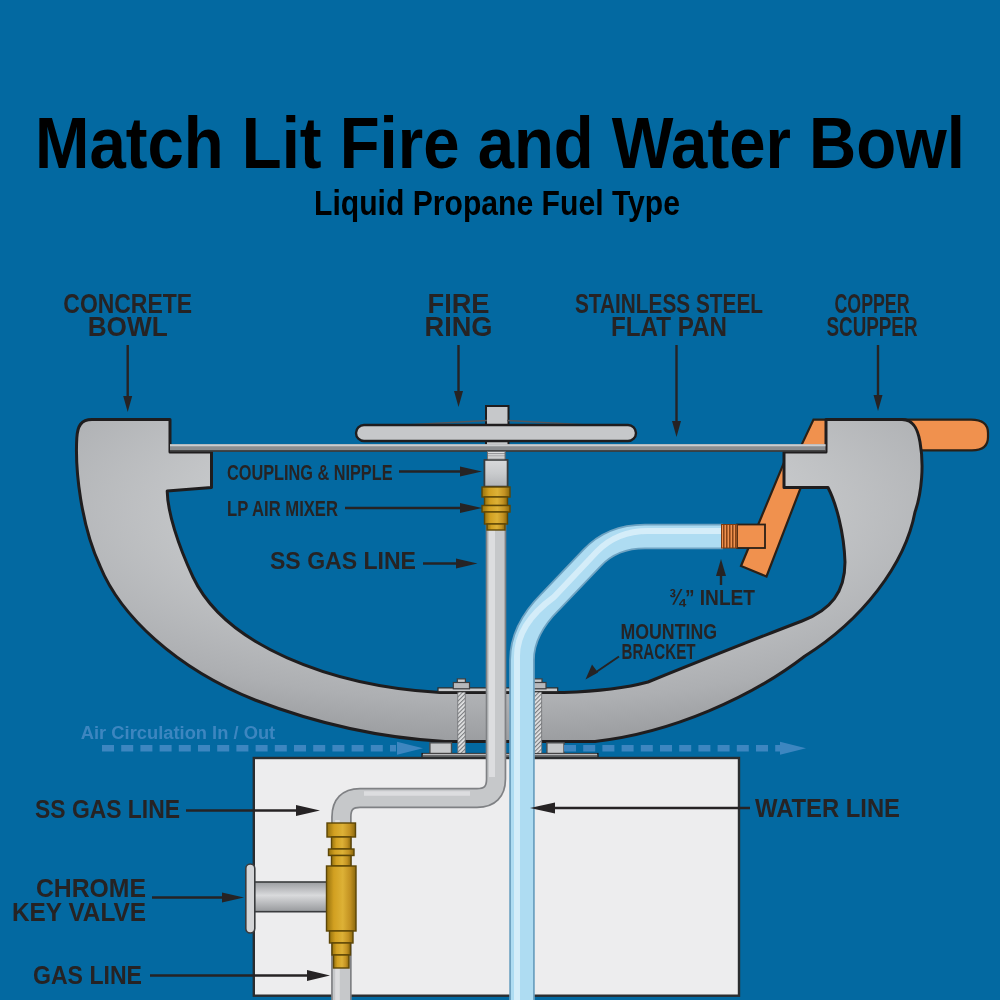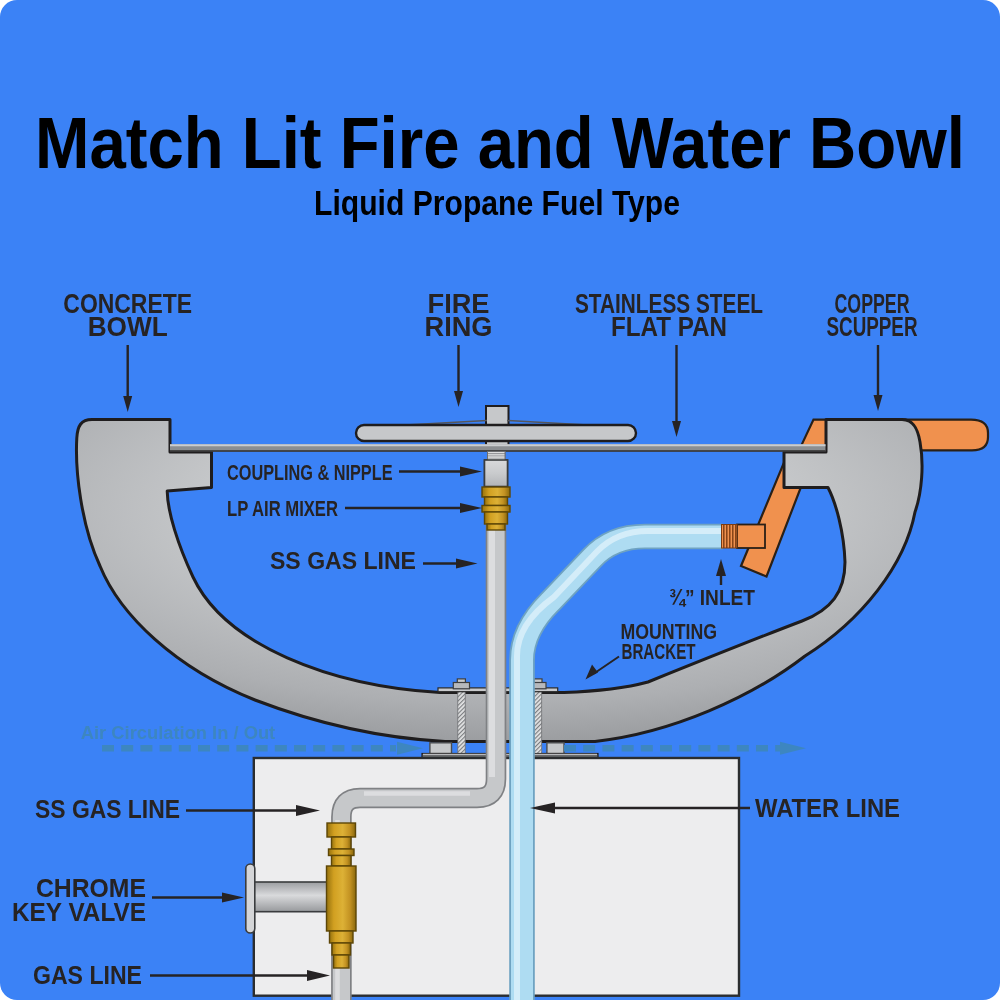--- a/index.html
+++ b/index.html
@@ -1,16 +1,16 @@
 <!DOCTYPE html>
 <html><head>
 <meta charset="utf-8">
 <style>
   html,body{margin:0;padding:0;background:#ffffff;}
-  #page{position:relative;width:1000px;height:1000px;overflow:hidden;background:#3b82f6;border-radius:17px;}
+  #page{position:relative;width:1000px;height:1000px;overflow:hidden;background:#0369a1;}
   svg{position:absolute;top:0;left:0;}
   text{font-family:"Liberation Sans", sans-serif;}
 </style>
 </head>
 <body>
 <div id="page">
 <svg width="1000" height="1000" viewBox="0 0 1000 1000">
 <defs>
   <radialGradient id="bowlG" cx="0.5" cy="0.28" r="0.75">
     <stop offset="0.45" stop-color="#c6c8ca"></stop>

